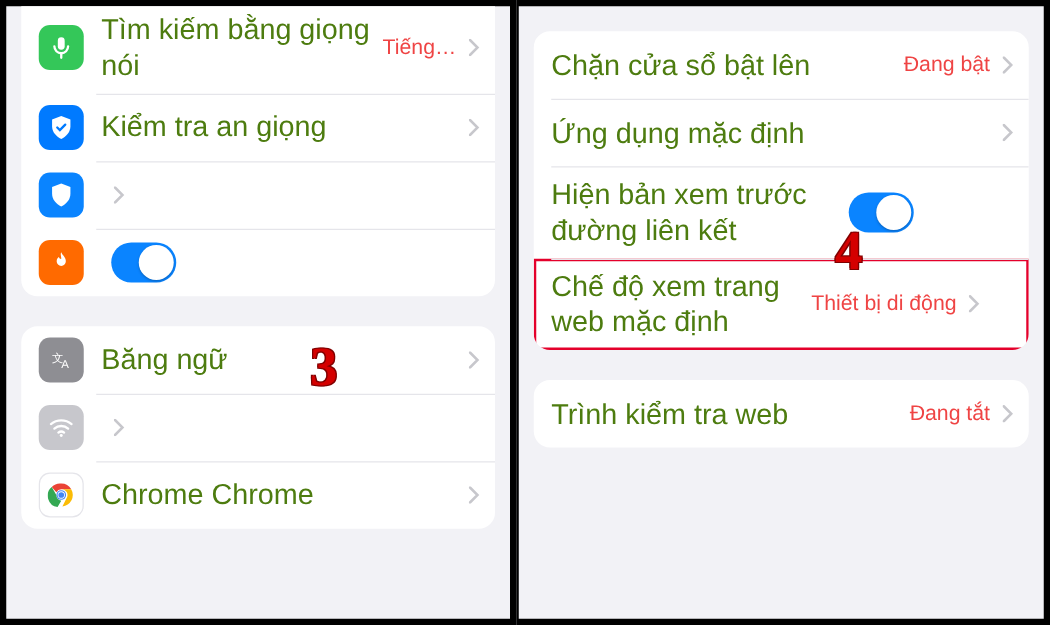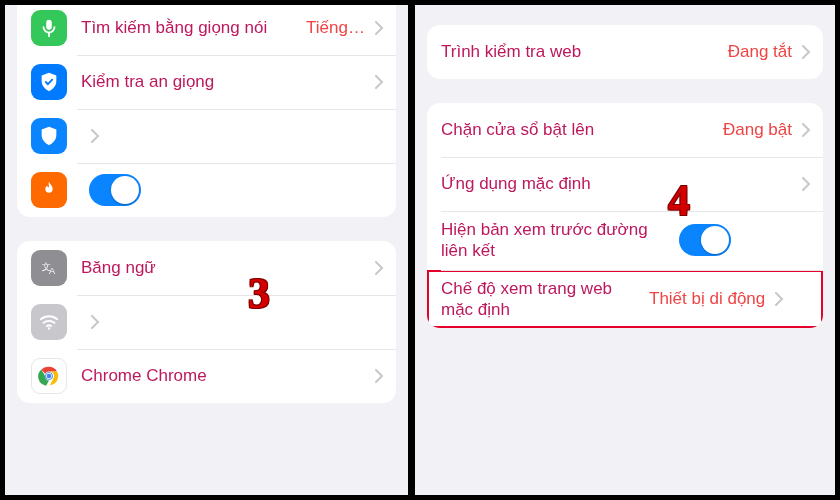--- a/index.html
+++ b/index.html
@@ -56,22 +56,22 @@
     margin-right: 14px;
     flex: 0 0 36px;
     display: flex;
     align-items: center;
     justify-content: center;
     color: #fff;
   }
   .icon-box svg { width: 22px; height: 22px; display:block; }
   .label {
     flex: 1 1 auto;
-    font-size: 17px;
-    color: #be185d;
+    font-size: 23px;
+    color: #4d7c0f;
     line-height: 1.25;
   }
   .detail {
     font-size: 17px;
     color: #ef4444;
     margin-left: 8px;
     white-space: nowrap;
   }
   .chevron {
     width: 9px; height: 14px;
@@ -242,32 +242,20 @@
   </div>
 
   <div class="callout c3">3</div>
 </div>
 
 <div class="pane pane-right">
 
   <div style="height:20px"></div>
 
   <div class="group">
-    <div class="row">
-      <span class="label">Trình kiểm tra web</span>
-      <span class="detail">Đang tắt</span>
-      <span class="chevron">
-          <svg viewBox="0 0 9 14">
-            <path d="M1 1l6 6-6 6" fill="none" stroke="#c7c7cc" stroke-width="2" stroke-linecap="round"></path>
-          </svg>
-        </span>
-    </div>
-  </div>
-
-  <div class="group">
 
     <div class="row">
       <span class="label">Chặn cửa sổ bật lên</span>
       <span class="detail">Đang bật</span>
       <span class="chevron">
           <svg viewBox="0 0 9 14">
             <path d="M1 1l6 6-6 6" fill="none" stroke="#c7c7cc" stroke-width="2" stroke-linecap="round"></path>
           </svg>
         </span>
     </div>
@@ -293,14 +281,26 @@
       <span class="detail">Thiết bị di động</span>
       <span class="chevron">
           <svg viewBox="0 0 9 14">
             <path d="M1 1l6 6-6 6" fill="none" stroke="#c7c7cc" stroke-width="2" stroke-linecap="round"></path>
           </svg>
         </span>
     </div>
 
   </div>
 
+  <div class="group">
+    <div class="row">
+      <span class="label">Trình kiểm tra web</span>
+      <span class="detail">Đang tắt</span>
+      <span class="chevron">
+          <svg viewBox="0 0 9 14">
+            <path d="M1 1l6 6-6 6" fill="none" stroke="#c7c7cc" stroke-width="2" stroke-linecap="round"></path>
+          </svg>
+        </span>
+    </div>
+  </div>
+
   <div class="callout c4">4</div>
 </div>
 
 </body></html>

